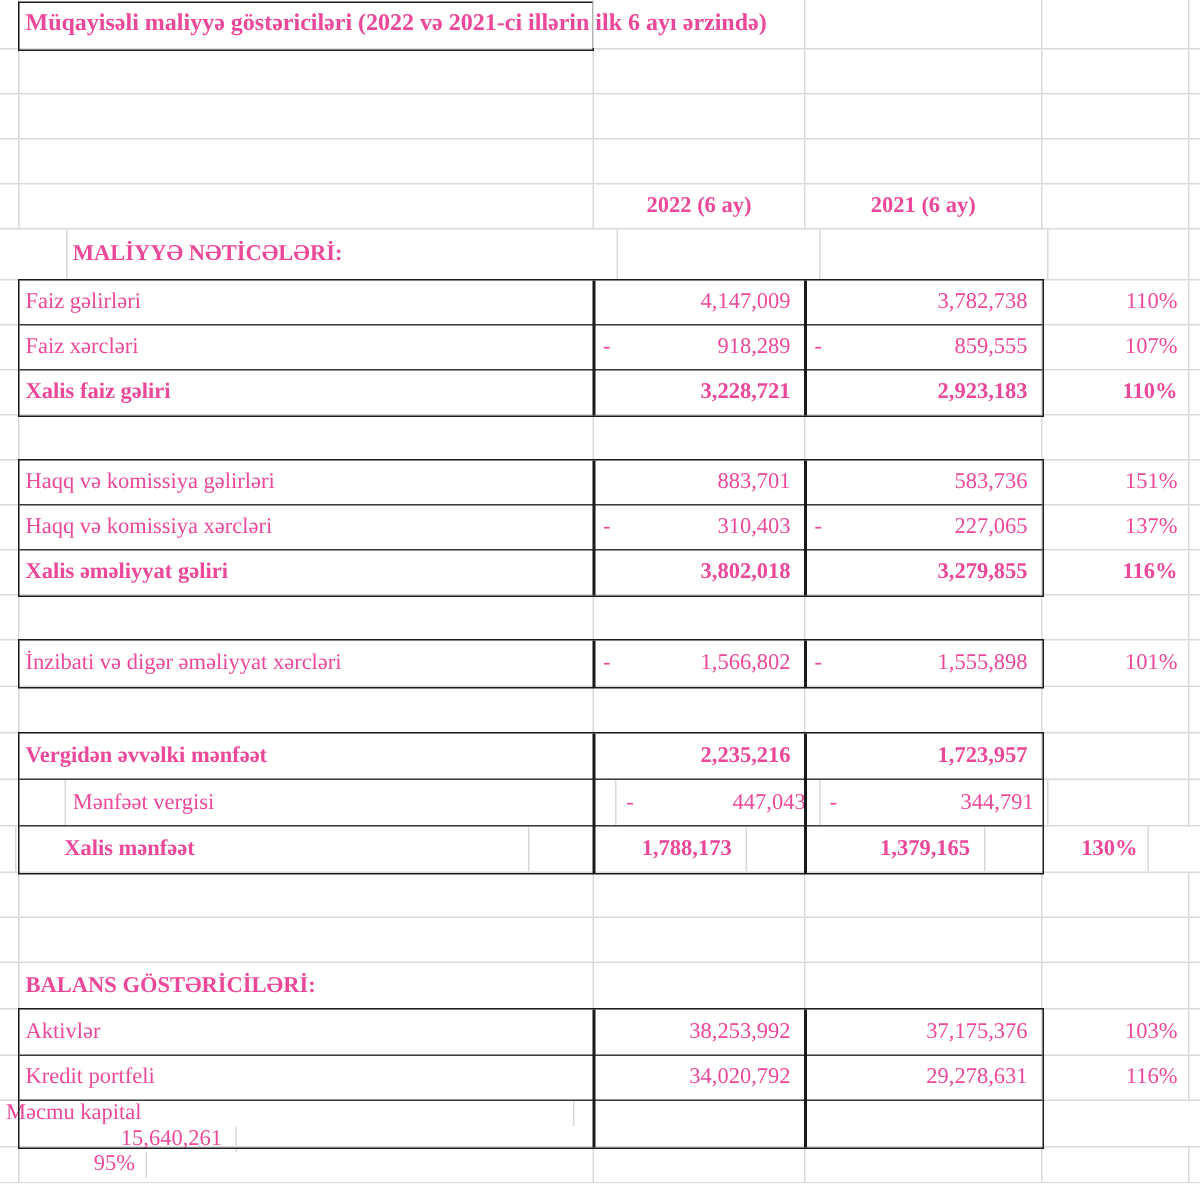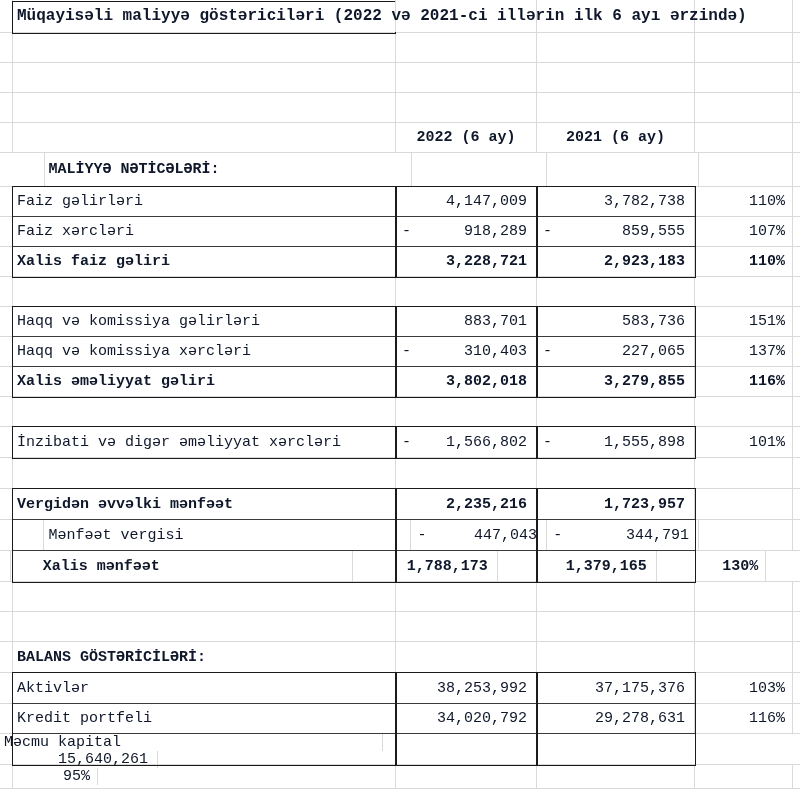--- a/index.html
+++ b/index.html
@@ -1,21 +1,21 @@
 <!DOCTYPE html>
 <html><head>
 <meta charset="utf-8">
 <style>
   html,body { margin:0; padding:0; background:#ffffff; }
   .sheet {
     position:relative;
     width:800px; height:789px;
     background:#ffffff;
-    font-family:Liberation Mono, monospace;
-    color:#0f172a;
+    font-family:Liberation Serif, serif;
+    color:#ec4899;
     overflow:hidden;
   }
   .row { display:flex; box-sizing:border-box; border-bottom:1px solid #d9d9d9; }
   .cell {
     box-sizing:border-box;
     border-right:1px solid #d9d9d9;
     display:flex; align-items:center;
     white-space:nowrap; overflow:visible;
     font-size:15px;
     height:100%;

